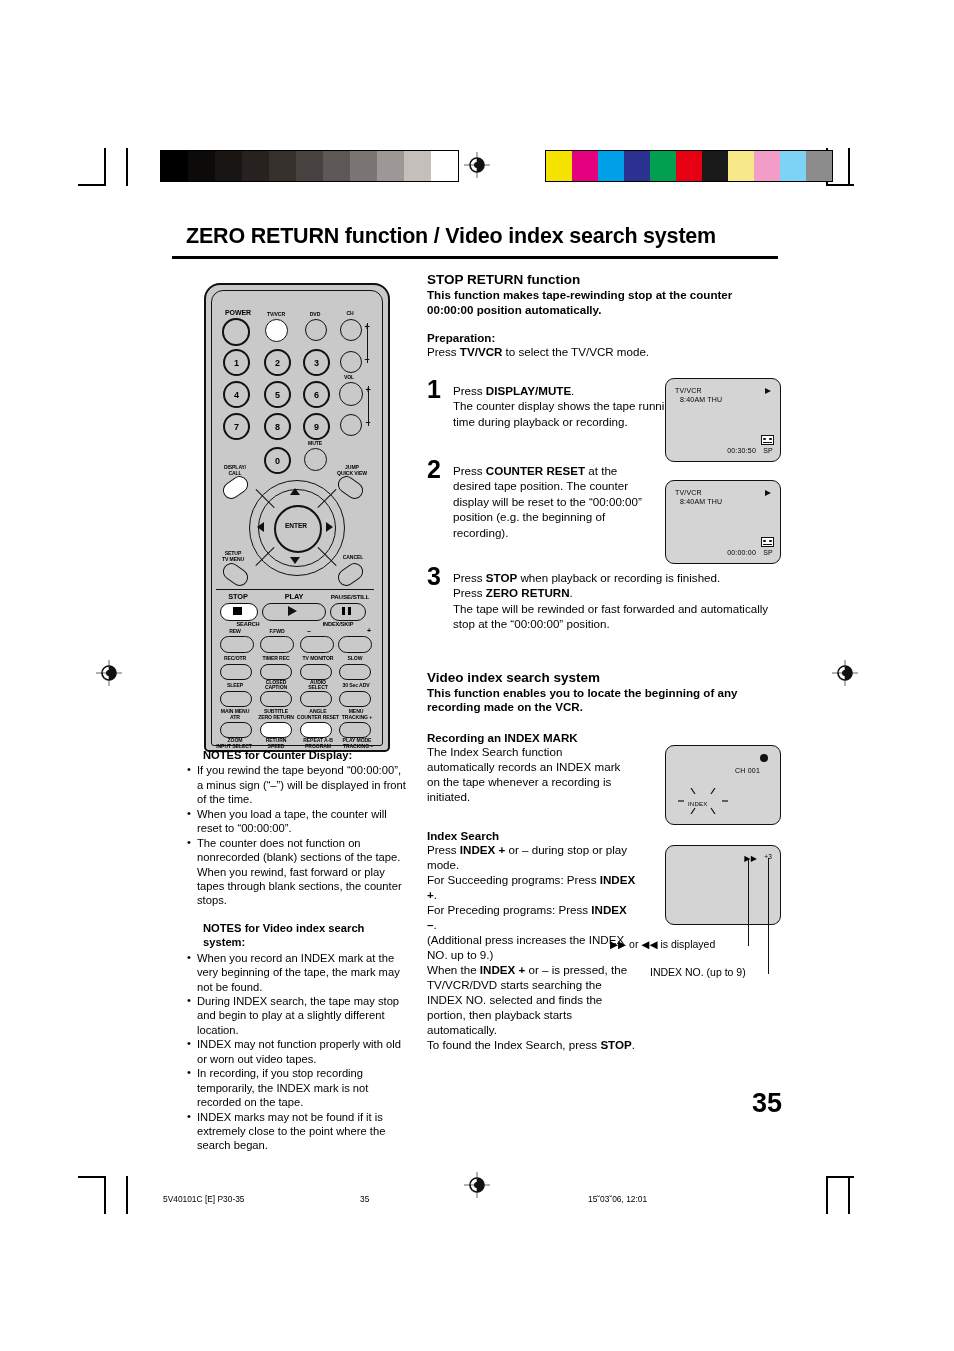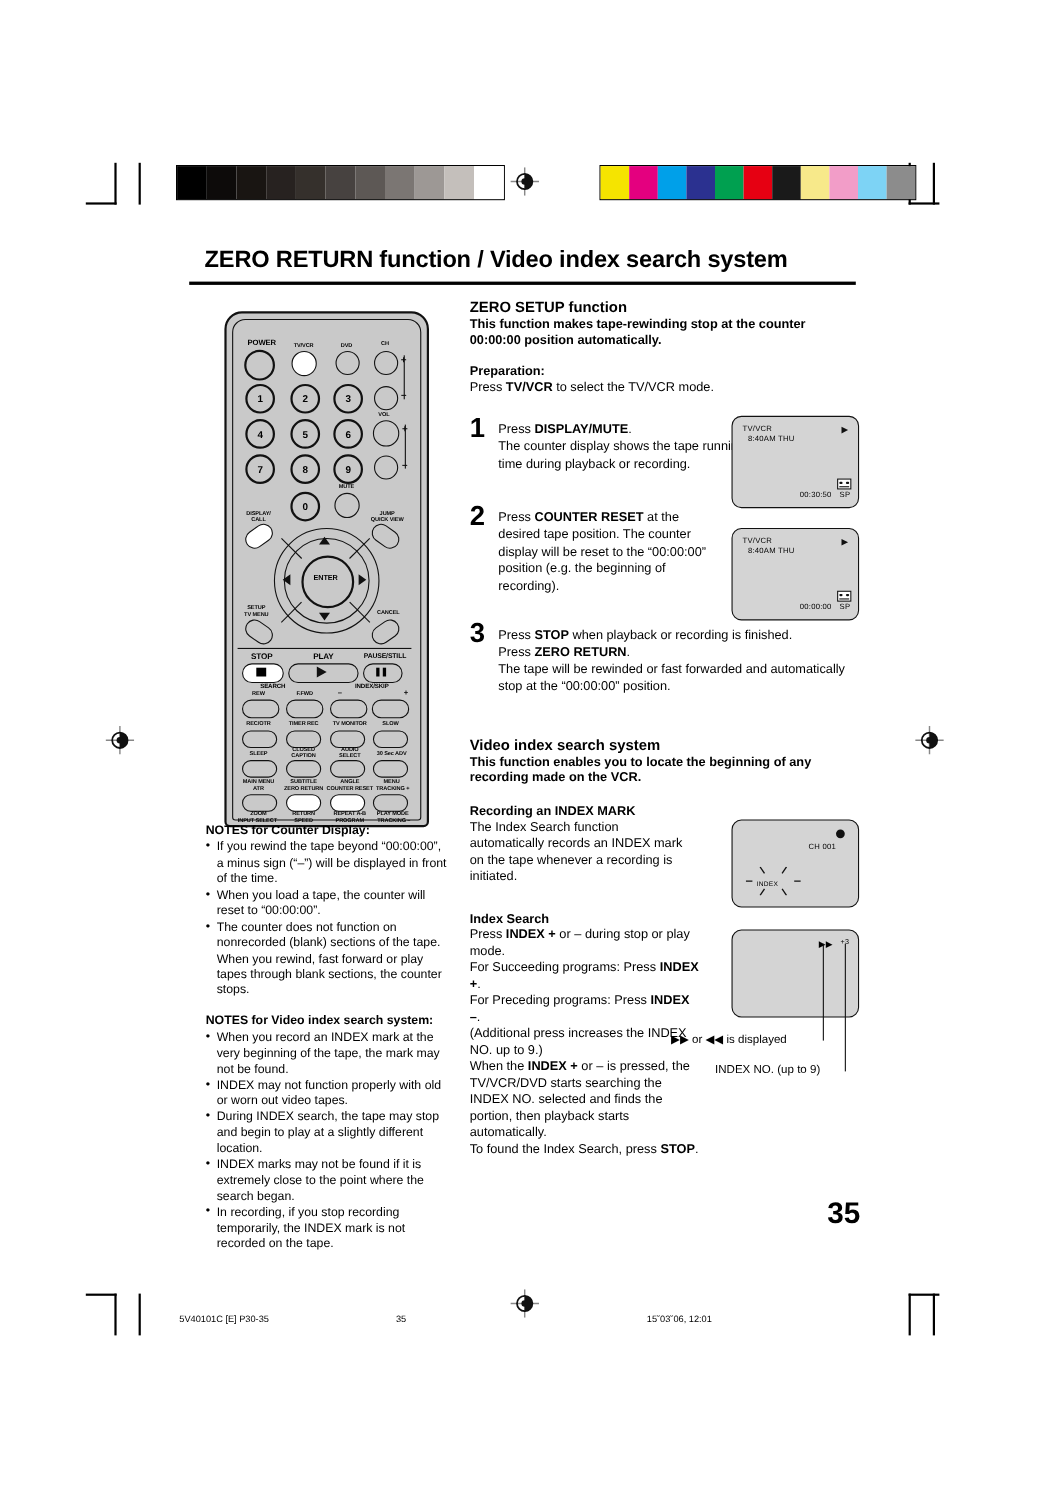--- a/index.html
+++ b/index.html
@@ -33,21 +33,21 @@
   .tv{position:absolute;background:#d4d4d4;border:1.6px solid #111;border-radius:9px;}
   .tv .lbl{position:absolute;font-size:7px;letter-spacing:.2px;}
   .tv .tri{position:absolute;width:0;height:0;border-left:6px solid #111;border-top:3.6px solid transparent;border-bottom:3.6px solid transparent;}
   .cass{position:absolute;width:11px;height:8px;border:1.2px solid #111;background:#fff;}
   .cass:before,.cass:after{content:"";position:absolute;top:2px;width:2.4px;height:2.4px;border-radius:50%;background:#111;}
   .cass:before{left:1.4px;} .cass:after{right:1.4px;}
   .cass i{position:absolute;left:1px;right:1px;bottom:1px;height:1.4px;background:#111;display:block;}
 
   
   .notes{position:absolute;left:187px;top:748px;width:222px;font-size:11.2px;line-height:1.29;}
-  .notes .nh{font-weight:bold;margin:0 0 1px 0;}
+  .notes .nh{font-weight:bold;margin:0 0 1px 16px;}
   .notes ul{list-style:none;margin:0 0 13px 0;padding:0;}
   .notes li{position:relative;padding-left:10px;margin-bottom:0;}
   .notes li:before{content:"\2022";position:absolute;left:0;top:-1px;}
 
   
   .remote{position:absolute;left:204px;top:283px;width:182px;height:465px;
           background:#c9c9c9;border:2px solid #111;border-radius:16px 16px 5px 5px;}
   .rem-inner{position:absolute;left:5px;top:5px;right:5px;bottom:4px;border:1.4px solid #111;border-radius:12px 12px 3px 3px;}
   .btn{position:absolute;background:#c9c9c9;border:1.5px solid #111;border-radius:50%;}
   .btn.w{background:#fff;}
@@ -297,21 +297,21 @@
     <div class="blab" style="left:48px;top:453px;width:44px;">RETURN</div>
     <div class="blab" style="left:88px;top:453px;width:48px;">REPEAT A-B</div>
     <div class="blab" style="left:129px;top:453px;width:44px;">PLAY MODE</div>
     <div class="blab" style="left:2px;top:459px;width:52px;">INPUT SELECT</div>
     <div class="blab" style="left:48px;top:459px;width:44px;">SPEED</div>
     <div class="blab" style="left:88px;top:459px;width:48px;">PROGRAM</div>
     <div class="blab" style="left:128px;top:459px;width:48px;">TRACKING –</div>
   </div>
 
   <div class="rcol">
-    <h2 class="sec">ZERO SETUP function</h2>
+    <h2 class="sec">STOP RETURN function</h2>
     <p class="lead">
       <span>This function makes tape-rewinding stop at the counter</span><br>
       <span>00:00:00 position automatically.</span>
     </p>
     <p class="prep-t">Preparation:</p>
     <p class="prep-b">
       <span>Press </span><b>TV/VCR</b><span> to select the TV/VCR mode.</span>
     </p>
 
     <div class="step" style="margin-top:18px;">
@@ -406,24 +406,24 @@
   <div class="notes">
     <p class="nh">NOTES for Counter Display:</p>
     <ul>
       <li>If you rewind the tape beyond “00:00:00”, a minus sign (“–”) will be displayed in front of the time.</li>
       <li>When you load a tape, the counter will reset to “00:00:00”.</li>
       <li>The counter does not function on nonrecorded (blank) sections of the tape. When you rewind, fast forward or play tapes through blank sections, the counter stops.</li>
     </ul>
     <p class="nh">NOTES for Video index search system:</p>
     <ul>
       <li>When you record an INDEX mark at the very beginning of the tape, the mark may not be found.</li>
+      <li>During INDEX search, the tape may stop and begin to play at a slightly different location.</li>
       <li>INDEX may not function properly with old or worn out video tapes.</li>
-      <li>During INDEX search, the tape may stop and begin to play at a slightly different location.</li>
+      <li>In recording, if you stop recording temporarily, the INDEX mark is not recorded on the tape.</li>
       <li>INDEX marks may not be found if it is extremely close to the point where the search began.</li>
-      <li>In recording, if you stop recording temporarily, the INDEX mark is not recorded on the tape.</li>
     </ul>
   </div>
 
   <div class="pageno">35</div>
   <div class="foot" style="left:163px;top:1194px;">5V40101C [E] P30-35</div>
   <div class="foot" style="left:360px;top:1194px;">35</div>
   <div class="foot" style="left:588px;top:1194px;">15˘03˘06, 12:01</div>
 
 </div>
 

